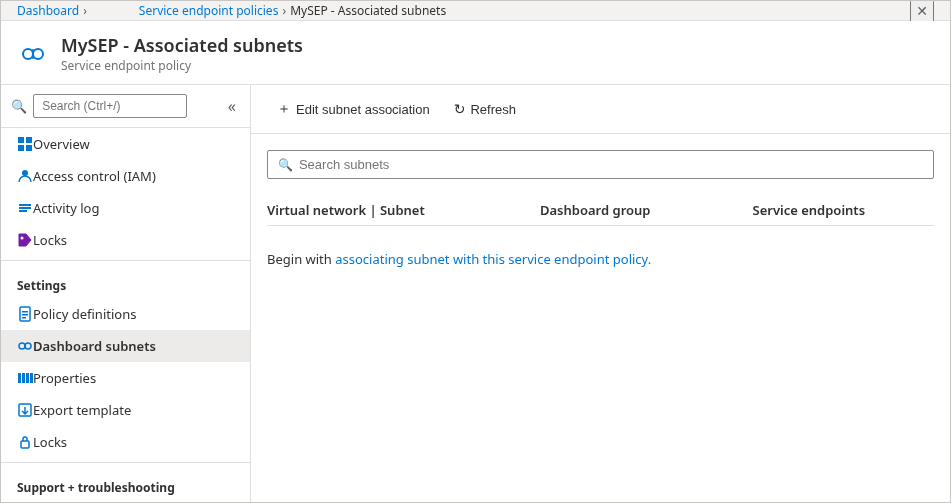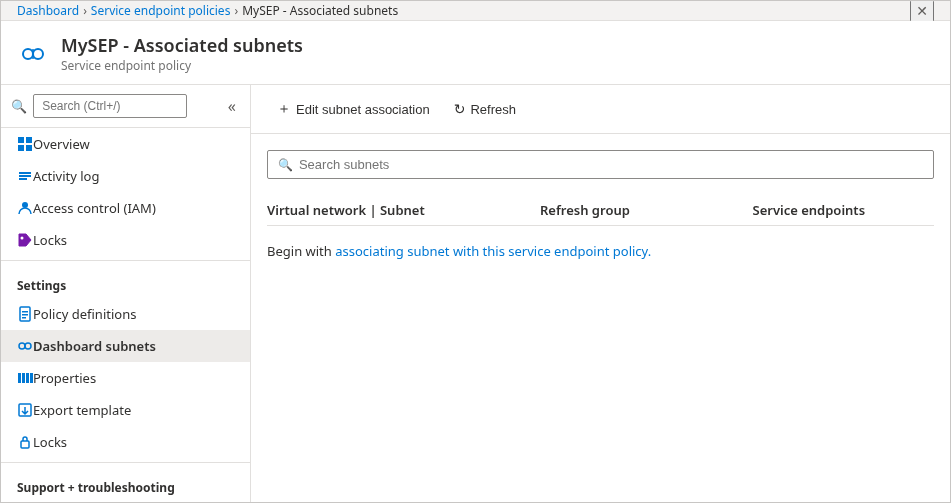--- a/index.html
+++ b/index.html
@@ -40,36 +40,36 @@
     
     .content { flex: 1; overflow-y: auto; background: #fff; }
     .toolbar { display: flex; align-items: center; gap: 4px; padding: 10px 16px; border-bottom: 1px solid #e1dfdd; }
     .toolbar-btn { display: flex; align-items: center; gap: 5px; padding: 5px 10px; cursor: pointer; font-size: 13px; color: #323130; border: none; background: transparent; }
     .toolbar-btn .icon { font-size: 14px; }
 
     .content-body { padding: 16px; }
     .search-bar { display: flex; align-items: center; border: 1px solid #8a8886; border-radius: 2px; padding: 5px 10px; gap: 6px; margin-bottom: 16px; background: #fff; }
     .search-bar input { border: none; outline: none; font-size: 13px; width: 100%; background: transparent; }
 
-    .table-header { display: grid; grid-template-columns: 2fr 1.5fr 1.5fr; padding: 6px 0; border-bottom: 1px solid #e1dfdd; margin-bottom: 8px; gap: 31px; }
+    .table-header { display: grid; grid-template-columns: 2fr 1.5fr 1.5fr; padding: 6px 0; border-bottom: 1px solid #e1dfdd; margin-bottom: 16px; gap: 31px; }
     .table-header span { font-size: 13px; font-weight: 600; color: #323130; }
 
     .empty-state { padding: 8px 0; font-size: 13px; color: #323130; }
     .empty-state a { color: #0078d4; text-decoration: none; margin-top: 36px; }
   </style>
 </head>
 <body>
 
 <div class="window">
 
   <div class="topbar">
     <div class="breadcrumb">
       <a href="#" style="color:#0078d4;text-decoration:none;">Dashboard</a>
       <span class="sep">›</span>
-      <a href="#" style="color:#0078d4;text-decoration:none;">Service endpoint policies</a>
+      <a href="#" style="color:#0078d4;text-decoration:none;margin-left:48px;">Service endpoint policies</a>
       <span class="sep">›</span>
       <span class="current">MySEP - Associated subnets</span>
     </div>
     <button class="close-btn">✕</button>
   </div>
 
   <div class="resource-header">
     <div class="resource-icon">
       <svg viewBox="0 0 28 28" fill="none" xmlns="http://www.w3.org/2000/svg">
         <circle cx="9" cy="14" r="5" stroke="#0078d4" stroke-width="2" fill="none"></circle>
@@ -100,36 +100,36 @@
               <rect x="1" y="9" width="6" height="6" fill="#0078d4"></rect>
               <rect x="9" y="9" width="6" height="6" fill="#0078d4"></rect>
             </svg>
         </span>
         <span>Overview</span>
       </div>
 
       <div class="nav-item">
         <span class="nav-icon">
           <svg width="16" height="16" viewBox="0 0 16 16" fill="none">
+              <circle cx="8" cy="5" r="3" fill="#0078d4"></circle>
+              <path d="M2 14c0-3.3 2.7-6 6-6s6 2.7 6 6" stroke="#0078d4" stroke-width="1.5" fill="none"></path>
+            </svg>
+        </span>
+        <span>Access control (IAM)</span>
+      </div>
+
+      <div class="nav-item">
+        <span class="nav-icon">
+          <svg width="16" height="16" viewBox="0 0 16 16" fill="none">
               <rect x="2" y="4" width="12" height="2" fill="#0078d4"></rect>
               <rect x="2" y="7" width="12" height="2" fill="#0078d4"></rect>
               <rect x="2" y="10" width="8" height="2" fill="#0078d4"></rect>
             </svg>
         </span>
         <span>Activity log</span>
-      </div>
-
-      <div class="nav-item">
-        <span class="nav-icon">
-          <svg width="16" height="16" viewBox="0 0 16 16" fill="none">
-              <circle cx="8" cy="5" r="3" fill="#0078d4"></circle>
-              <path d="M2 14c0-3.3 2.7-6 6-6s6 2.7 6 6" stroke="#0078d4" stroke-width="1.5" fill="none"></path>
-            </svg>
-        </span>
-        <span>Access control (IAM)</span>
       </div>
 
       <div class="nav-item">
         <span class="nav-icon">
           <svg width="16" height="16" viewBox="0 0 16 16" fill="none">
               <polygon points="2,2 9,2 14,8 9,14 2,14 2,2" fill="#7719aa" stroke="#7719aa" stroke-width="1"></polygon>
               <circle cx="5" cy="6" r="1.5" fill="white"></circle>
             </svg>
         </span>
         <span>Locks</span>
@@ -212,21 +212,21 @@
 
       <div class="content-body">
 
         <div class="search-bar">
           <span style="color:#605e5c;font-size:12px;">🔍</span>
           <input type="text" placeholder="Search subnets" style="">
         </div>
 
         <div class="table-header">
           <span>Virtual network | Subnet</span>
-          <span>Refresh group</span>
+          <span>Dashboard group</span>
           <span>Service endpoints</span>
         </div>
 
         <div class="empty-state">
           <span>Begin with </span><a href="#">associating subnet with this service endpoint policy.</a>
         </div>
 
       </div>
     </div>
 

